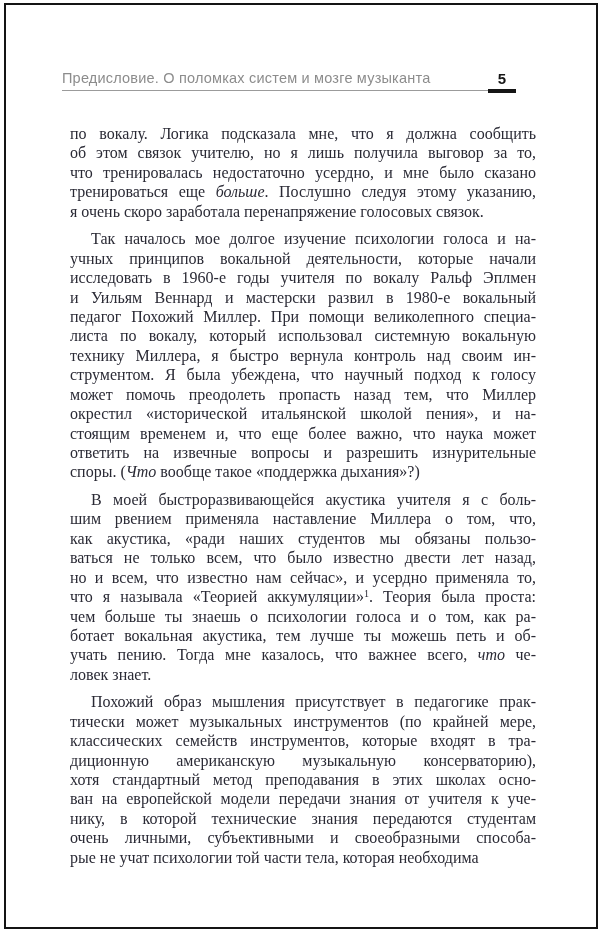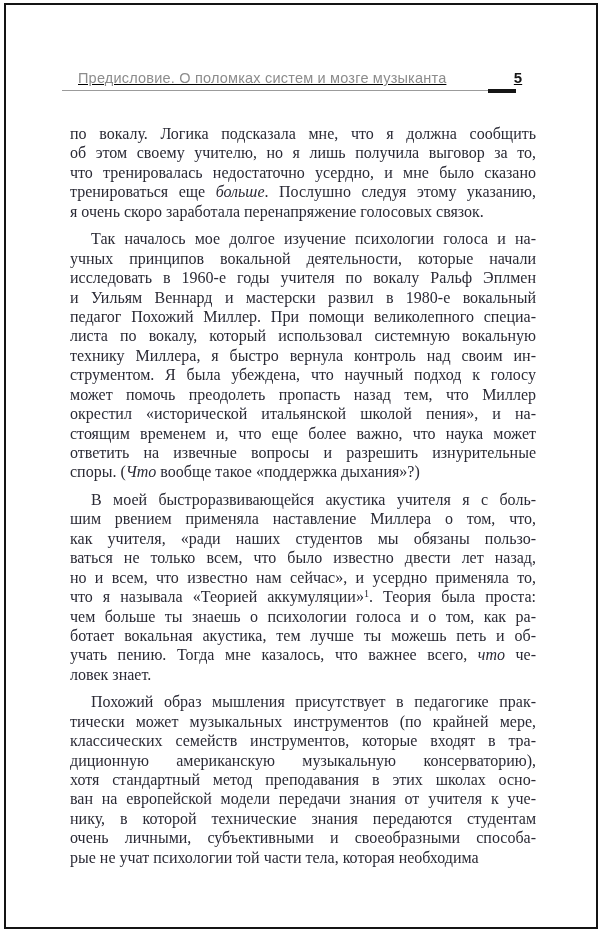--- a/index.html
+++ b/index.html
@@ -24,27 +24,26 @@
     top: 3px;
     width: 594px;
     height: 926px;
     border: 2px solid var(--frame-color, #141414);
     box-sizing: border-box;
     pointer-events: none;
   }
   
   .running-header {
     position: absolute;
-    left: 78px;
+    left: 62px;
     top: 70px;
     width: 454px;
     display: flex;
     justify-content: space-between;
-    align-items: flex-start;
-    text-decoration: underline;
+    align-items: center;
   }
   .hdr-title {
     font-family: "Liberation Sans", "DejaVu Sans", sans-serif;
     font-size: 14.5px;
     line-height: 17px;
     letter-spacing: 0.2px;
     color: var(--header-color, #8c8c8c);
     white-space: nowrap;
   }
   .hdr-page-num {
@@ -119,21 +118,21 @@
   </div>
 
   <div class="header-rule">
     <div class="rule-thin"></div>
     <div class="rule-thick"></div>
   </div>
 
   <div class="page-text">
       <div class="para">
         <div class="tline">по вокалу. Логика подсказала мне, что я должна сообщить</div>
-        <div class="tline">об этом своему учителю, но я лишь получила выговор за то,</div>
+        <div class="tline">об этом связок учителю, но я лишь получила выговор за то,</div>
         <div class="tline">что тренировалась недостаточно усердно, и мне было сказано</div>
         <div class="tline">тренироваться еще <em>больше</em>. Послушно следуя этому указанию,</div>
         <div class="tline last">я очень скоро заработала перенапряжение голосовых связок.</div>
       </div>
       <div class="para">
         <div class="tline first">Так началось мое долгое изучение психологии голоса и на-</div>
         <div class="tline">учных принципов вокальной деятельности, которые начали</div>
         <div class="tline">исследовать в 1960-е годы учителя по вокалу Ральф Эплмен</div>
         <div class="tline">и Уильям Веннард и мастерски развил в 1980-е вокальный</div>
         <div class="tline">педагог Похожий Миллер. При помощи великолепного специа-</div>
@@ -142,21 +141,21 @@
         <div class="tline">струментом. Я была убеждена, что научный подход к голосу</div>
         <div class="tline">может помочь преодолеть пропасть назад тем, что Миллер</div>
         <div class="tline">окрестил «исторической итальянской школой пения», и на-</div>
         <div class="tline">стоящим временем и, что еще более важно, что наука может</div>
         <div class="tline">ответить на извечные вопросы и разрешить изнурительные</div>
         <div class="tline last">споры. (<em>Что</em> вообще такое «поддержка дыхания»?)</div>
       </div>
       <div class="para">
         <div class="tline first">В моей быстроразвивающейся акустика учителя я с боль-</div>
         <div class="tline">шим рвением применяла наставление Миллера о том, что,</div>
-        <div class="tline">как учителя, «ради наших студентов мы обязаны пользо-</div>
+        <div class="tline">как акустика, «ради наших студентов мы обязаны пользо-</div>
         <div class="tline">ваться не только всем, что было известно двести лет назад,</div>
         <div class="tline">но и всем, что известно нам сейчас», и усердно применяла то,</div>
         <div class="tline">что я называла «Теорией аккумуляции»<sup>1</sup>. Теория была проста:</div>
         <div class="tline">чем больше ты знаешь о психологии голоса и о том, как ра-</div>
         <div class="tline">ботает вокальная акустика, тем лучше ты можешь петь и об-</div>
         <div class="tline">учать пению. Тогда мне казалось, что важнее всего, <em>что</em> че-</div>
         <div class="tline last">ловек знает.</div>
       </div>
       <div class="para">
         <div class="tline first">Похожий образ мышления присутствует в педагогике прак-</div>

